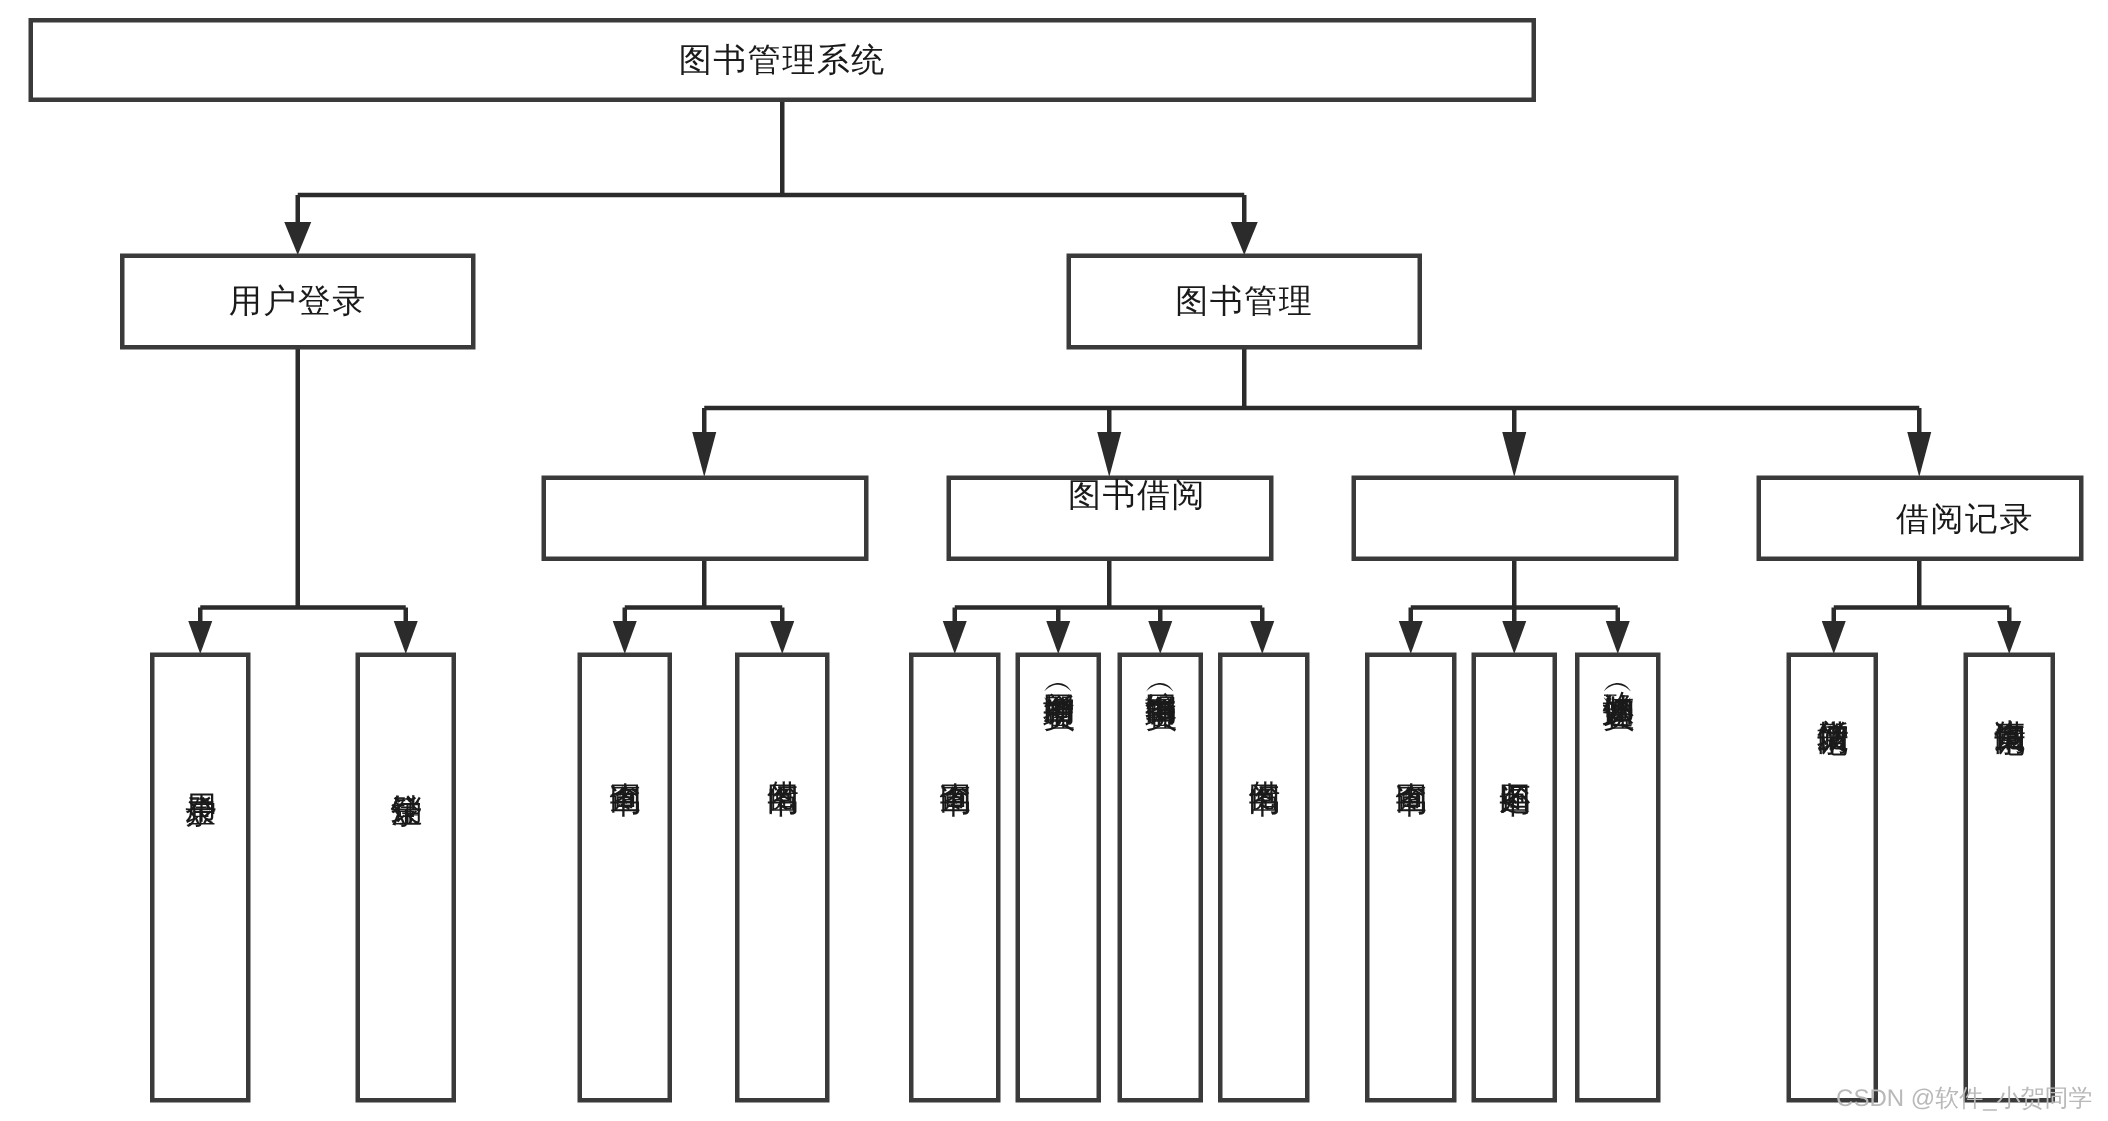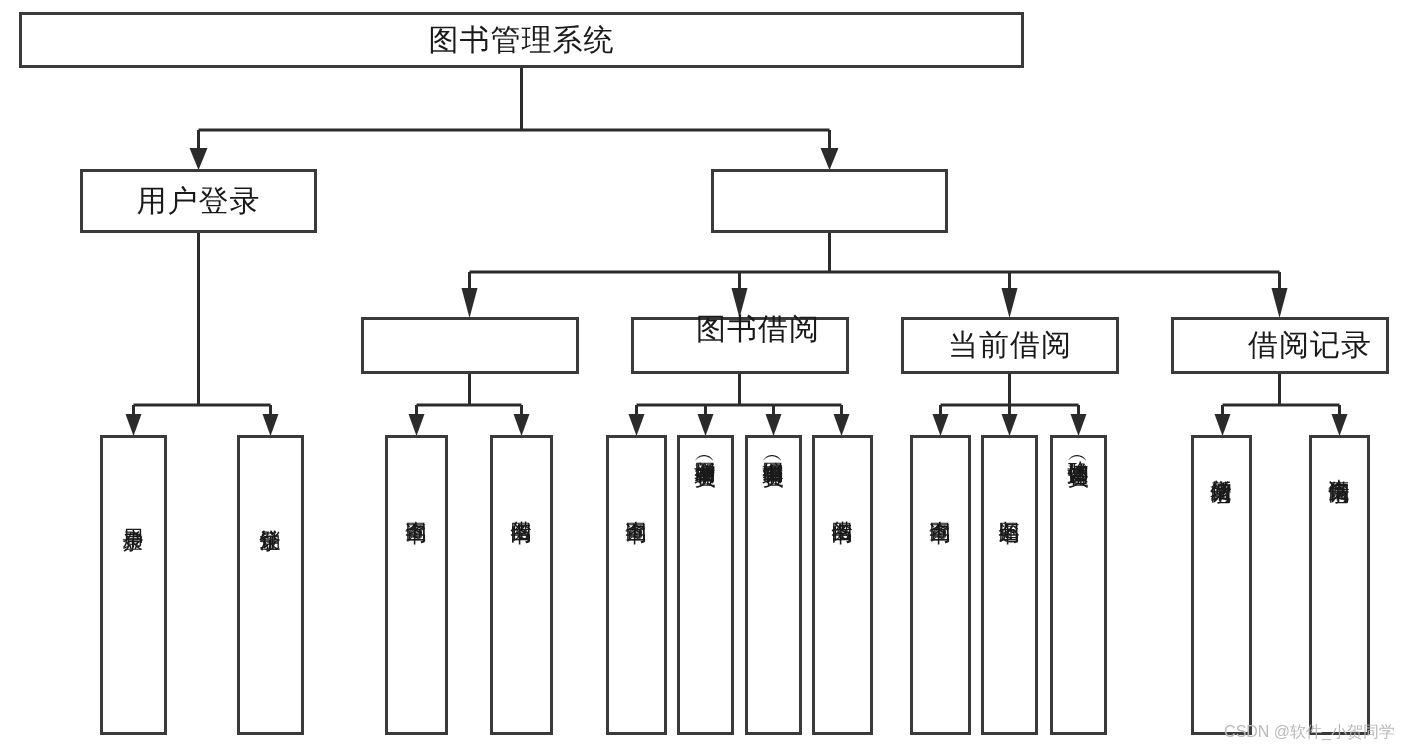--- a/index.html
+++ b/index.html
@@ -60,21 +60,21 @@
   }
   .hlabel-wrap {
     position: absolute;
     display: flex;
     align-items: center;
     justify-content: center;
     pointer-events: none;
   }
   .hlabel-text {
     font-family: "Liberation Sans", "DejaVu Sans", sans-serif;
-    font-size: 30px;
+    font-size: 22px;
     color: #1a1a1a;
     letter-spacing: 1px;
     white-space: nowrap;
   }
   .watermark {
     position: absolute;
     right: 10px;
     bottom: 4px;
     font-family: "Liberation Sans", "DejaVu Sans", sans-serif;
     font-size: 16px;
@@ -196,27 +196,27 @@
     <rect class="node-box" x="1310.5" y="436.5" width="58" height="297"></rect>
   </svg>
 
   <div class="hlabel-wrap" style="left:20px; top:13px; width:1003px; height:54px;">
     <span class="hlabel-text">图书管理系统</span>
   </div>
 
   <div class="hlabel-wrap" style="left:81px; top:170px; width:235px; height:62px;">
     <span class="hlabel-text">用户登录</span>
   </div>
+  <div class="hlabel-wrap" style="left:712px; top:170px; width:235px; height:62px;">
+    <span class="hlabel-text">图书管理</span>
+  </div>
 
   <div class="hlabel-wrap" style="left:632px; top:302px; width:252px; height:55px;">
     <span class="hlabel-text">图书借阅</span>
   </div>
-  <div class="hlabel-wrap" style="left:902px; top:318px; width:216px; height:55px;">
-    <span class="hlabel-text">当前借阅</span>
-  </div>
   <div class="hlabel-wrap" style="left:1172px; top:318px; width:216px; height:55px;padding-left:30px;">
     <span class="hlabel-text">借阅记录</span>
   </div>
 
   <div class="vlabel-wrap" style="left:101px; top:436px; width:65px; height:298px; padding-top:76px;">
     <span class="vlabel-text">用户登录</span>
   </div>
   <div class="vlabel-wrap" style="left:238px; top:436px; width:65px; height:298px; padding-top:76px;">
     <span class="vlabel-text">注销登录</span>
   </div>

